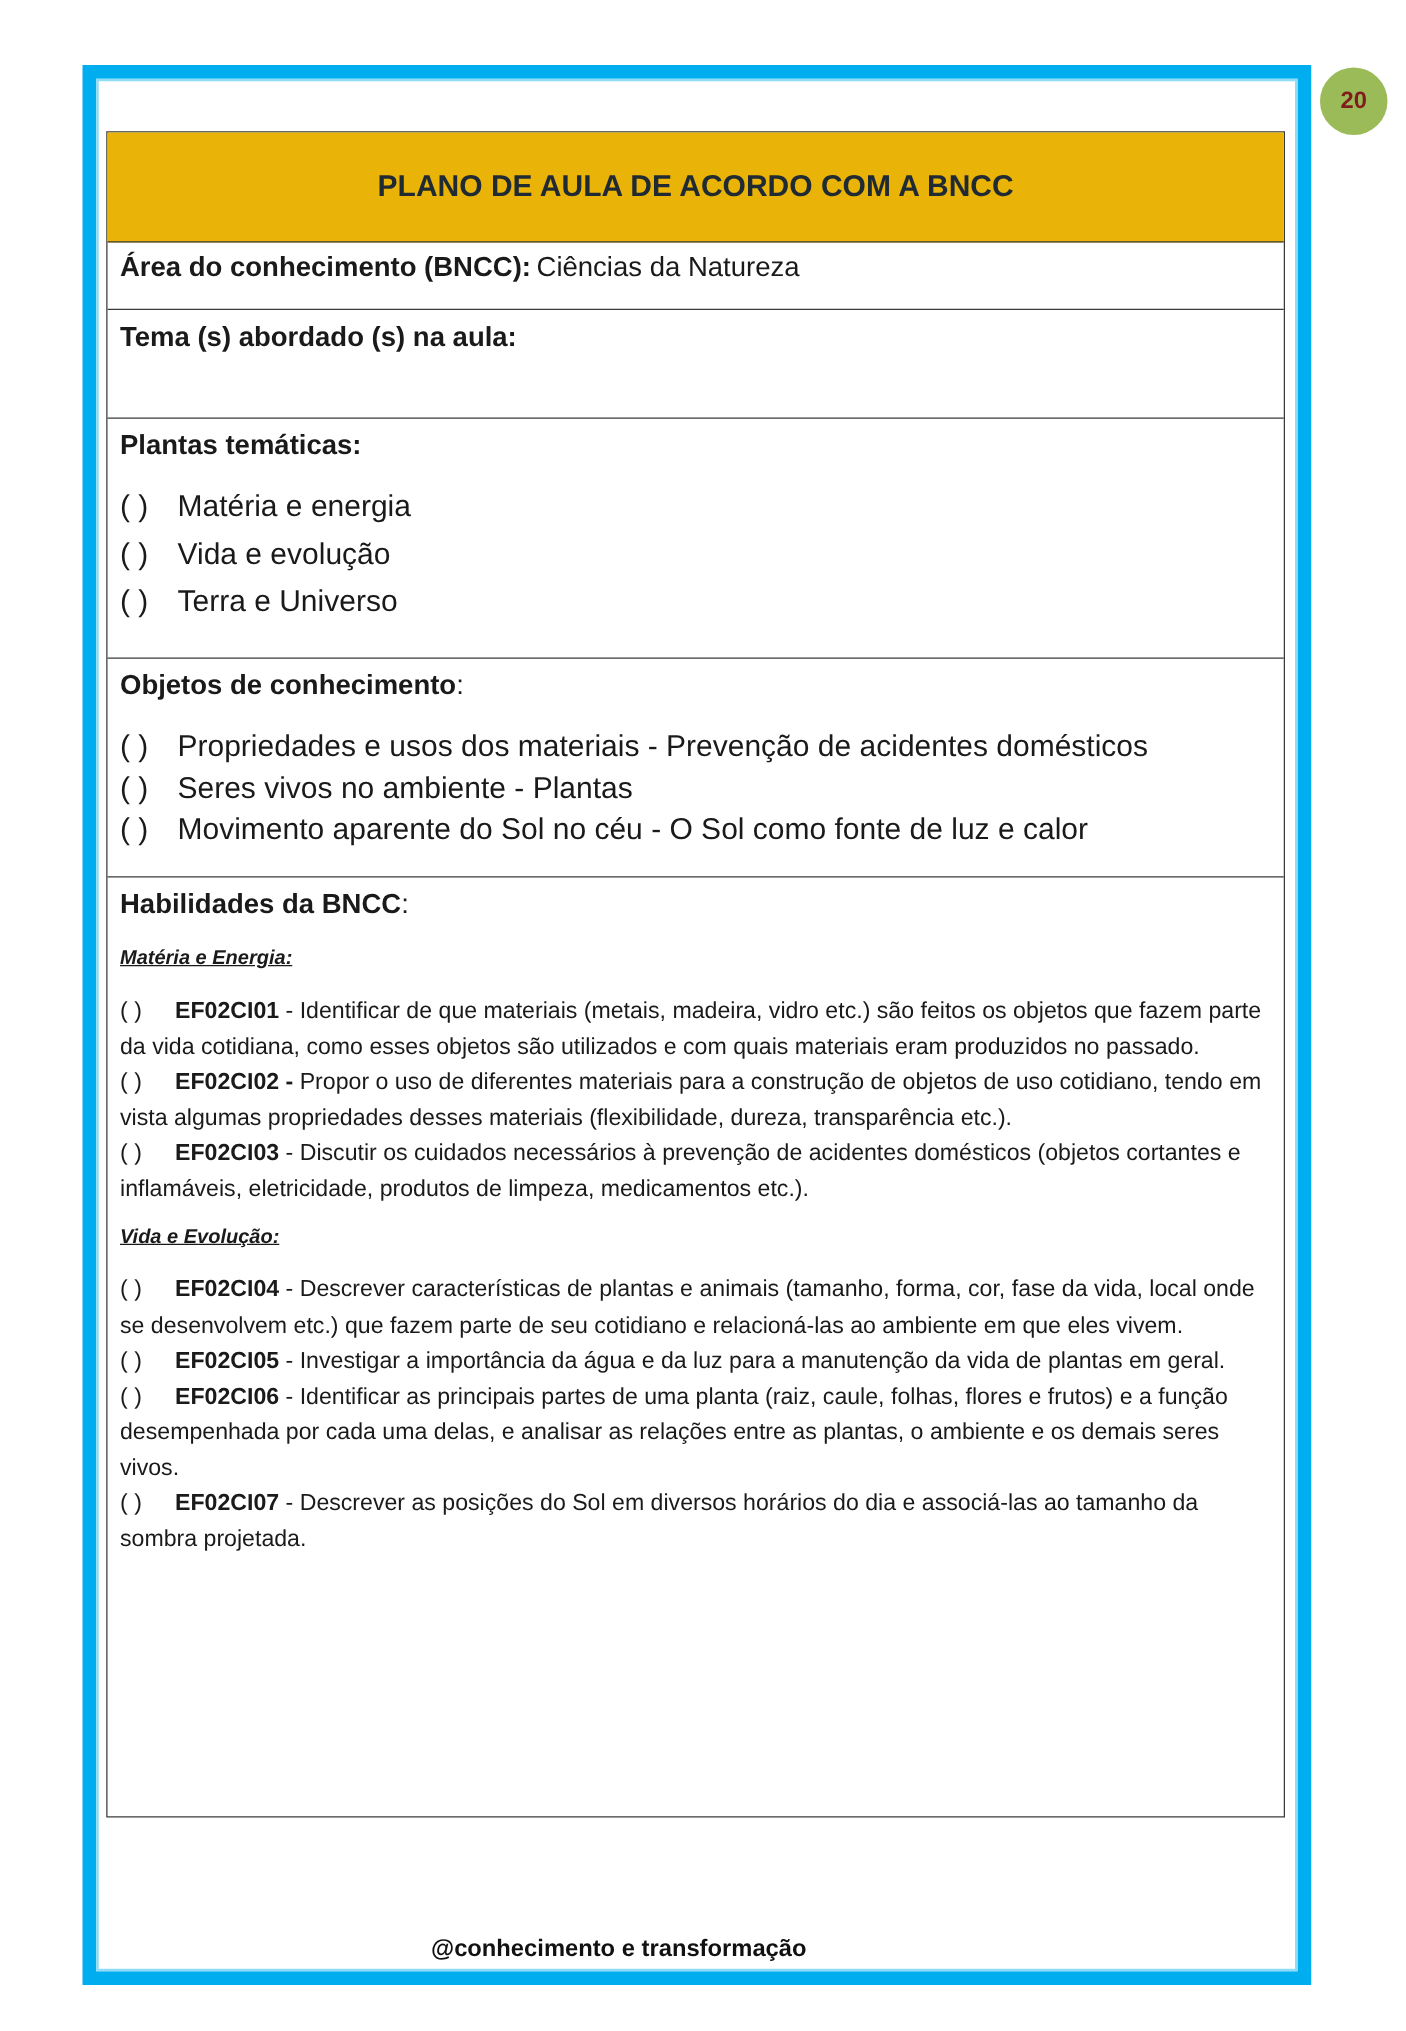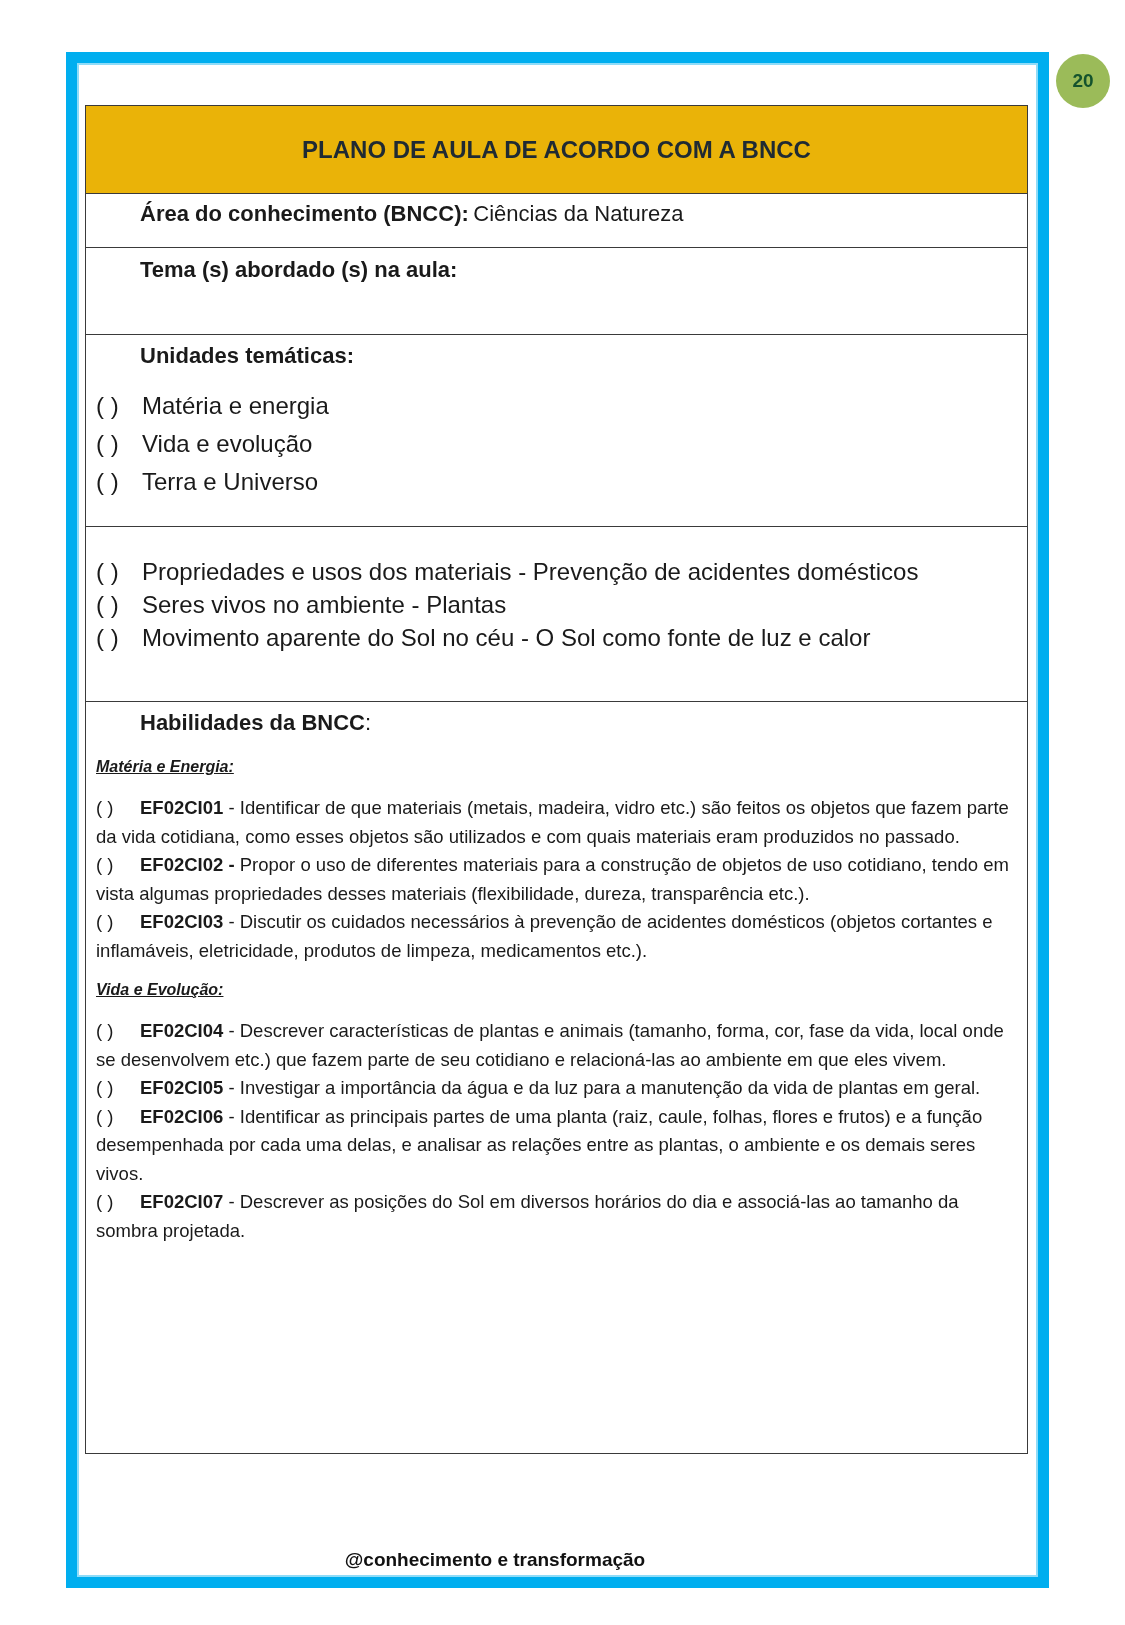--- a/index.html
+++ b/index.html
@@ -6,31 +6,31 @@
     body { width: 1125px; height: 1625px; position: relative; overflow: hidden;
            font-family: "Liberation Sans", sans-serif; color: #1a1a1a; }
 
     .frame { position: absolute; left: 66px; top: 52px; width: 983px; height: 1536px;
              background: #00aeef; box-sizing: border-box; }
     .frame-inner { position: absolute; left: 11px; top: 11px; right: 11px; bottom: 11px;
                    background: #ffffff; border: 2px solid #8fdcf8; box-sizing: border-box; }
 
     .page-badge { position: absolute; left: 1056px; top: 54px; width: 54px; height: 54px;
                   border-radius: 50%; background: #9bbb59; display: flex; align-items: center;
-                  justify-content: center; font-weight: bold; font-size: 19px; color: #14532d; }
+                  justify-content: center; font-weight: bold; font-size: 19px; color: #7f1d1d; }
 
     .plan-table { position: absolute; left: 85px; top: 105px; width: 943px;
                   border: 1.5px solid #3a3a3a; box-sizing: border-box; }
     .row { border-bottom: 1.5px solid #3a3a3a; box-sizing: border-box; padding: 0 10px; }
     .row:last-child { border-bottom: none; }
 
     .title-row { background: #eab308; height: 88px; display: flex; align-items: center;
                  justify-content: center; font-weight: bold; font-size: 24px; color: #1f2a33; }
 
-    .label { font-weight: bold; font-size: 22px; margin-left: 44px; }
+    .label { font-weight: bold; font-size: 22px; }
     .value { font-weight: normal; font-size: 22px; }
 
     .row-area { height: 54px; padding-top: 7px; }
     .row-comp { height: 56px; padding-top: 8px; }
     .row-tema { height: 87px; padding-top: 9px; }
     .row-unid { height: 192px; padding-top: 8px; }
     .row-obj  { height: 175px; padding-top: 8px; }
     .row-hab  { height: 751px; padding-top: 8px; }
 
     .unid-list { margin-top: 18px; }
@@ -70,35 +70,38 @@
     <span class="value">Ciências da Natureza</span>
   </div>
 
 
   <div class="row row-tema">
     <span class="label">Tema (s) abordado (s) na aula:</span>
     <span class="value"></span>
   </div>
 
   <div class="row row-unid">
-    <div class="label">Unidades temáticas:</div>
+    <div class="label">Plantas temáticas:</div>
     <div class="unid-list">
       <div class="unid-item">
         <span class="paren">(    )</span><span>Matéria e energia</span>
       </div>
       <div class="unid-item">
         <span class="paren">(    )</span><span>Vida e evolução</span>
       </div>
       <div class="unid-item">
         <span class="paren">(    )</span><span>Terra e Universo</span>
       </div>
     </div>
   </div>
 
   <div class="row row-obj">
+    <div>
+      <span class="label">Objetos de conhecimento</span><span class="value">:</span>
+    </div>
     <div class="obj-list">
       <div class="obj-item">
         <span class="paren">(    )</span><span>Propriedades e usos dos materiais - Prevenção de acidentes domésticos</span>
       </div>
       <div class="obj-item">
         <span class="paren">(    )</span><span>Seres vivos no ambiente - Plantas</span>
       </div>
       <div class="obj-item">
         <span class="paren">(    )</span><span>Movimento aparente do Sol no céu - O Sol como fonte de luz e calor</span>
       </div>

